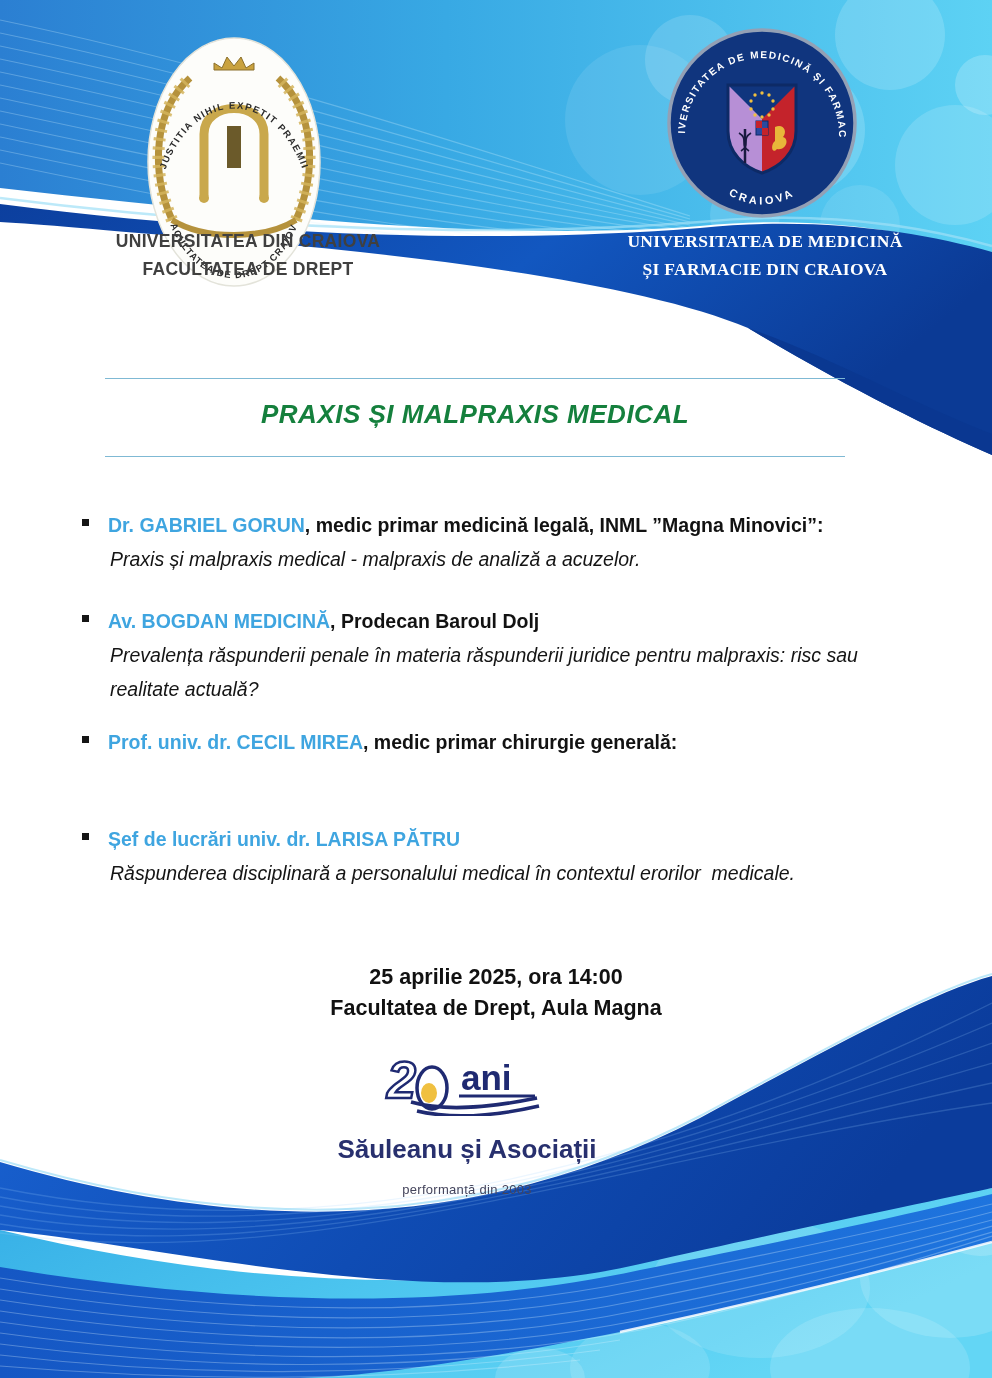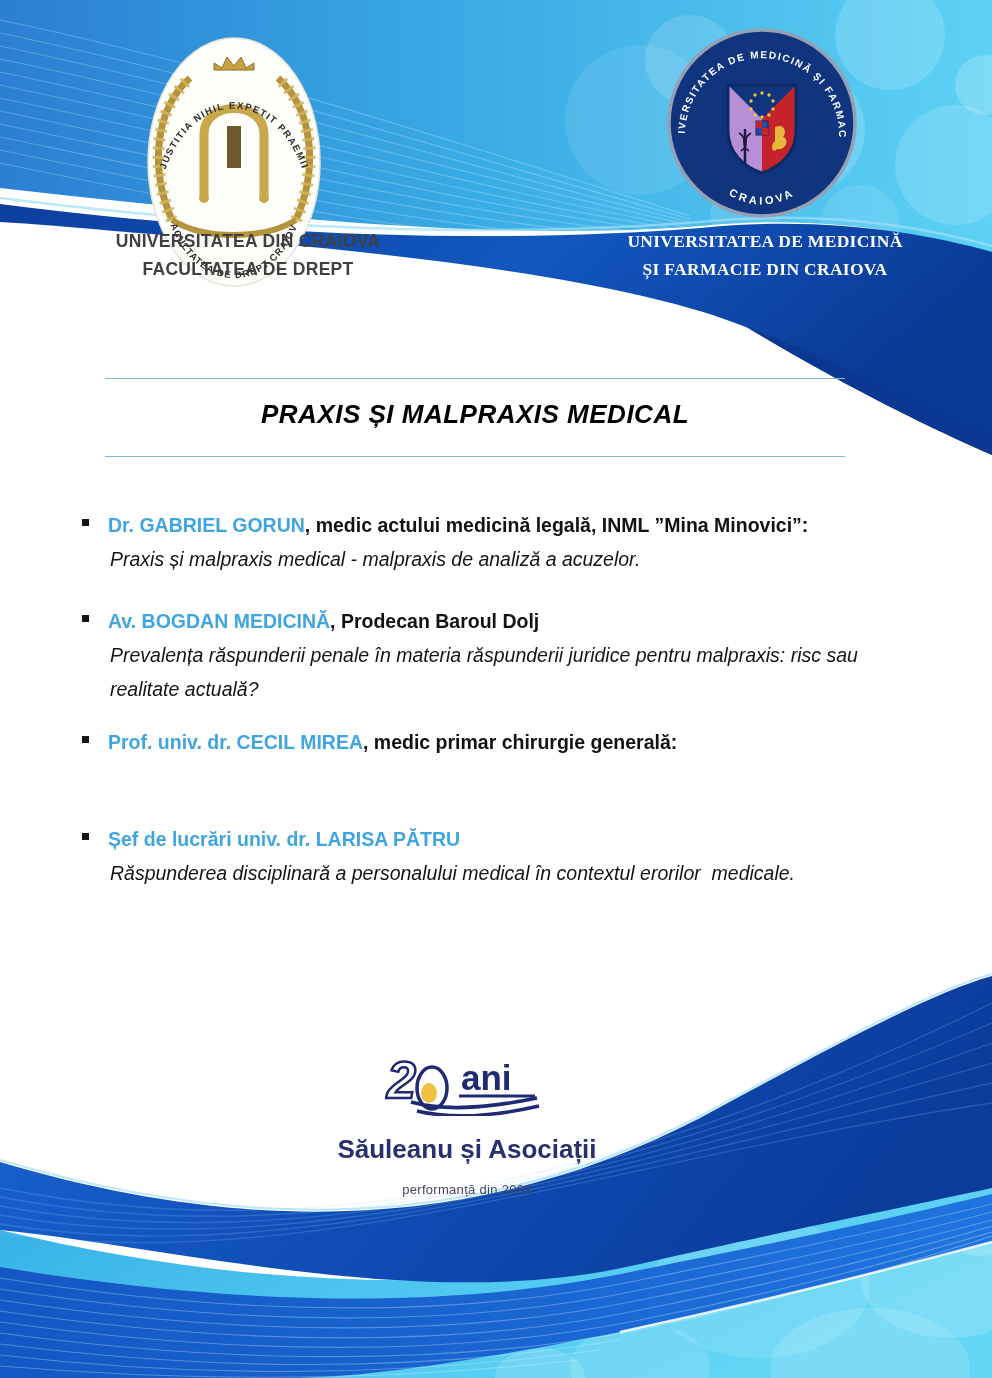--- a/index.html
+++ b/index.html
@@ -13,21 +13,21 @@
 
   
   .uni-name{position:absolute;text-align:center;font-weight:700;line-height:28px;
     font-size:17.5px;letter-spacing:.3px;}
   .uni-left{left:78px;top:227px;width:340px;color:#404040;}
   .uni-right{left:595px;top:227px;width:340px;color:#ffffff;font-family:Liberation Serif, serif;}
 
   
   .title-rule{position:absolute;height:1px;background:#7fb9d4;left:105px;width:740px;}
   .title{position:absolute;left:105px;top:399px;width:740px;text-align:center;
-    font-size:26px;font-weight:700;font-style:italic;color:#000000;letter-spacing:.5px;}
+    font-size:26px;font-weight:700;font-style:italic;color:#15803d;letter-spacing:.5px;}
 
   
   .speaker{position:absolute;left:82px;width:860px;color:#141414;}
   .speaker-head{font-size:19.5px;line-height:34px;font-weight:700;}
   .bullet{display:inline-block;width:7px;height:7px;background:#151515;
     margin-right:19px;transform:translateY(-6px);}
   .sp-name{color:#3FA5E0;}
   .sp-aff{color:#121212;}
   .sp-topic{margin-left:28px;font-size:19.5px;line-height:34px;font-style:italic;
     color:#141414;white-space:pre-wrap;}
@@ -221,21 +221,21 @@
     <div>UNIVERSITATEA DE MEDICINĂ</div>
     <div>ȘI FARMACIE DIN CRAIOVA</div>
   </div>
 
   <div class="title-rule" style="top:378px"></div>
   <div class="title">PRAXIS ȘI MALPRAXIS MEDICAL</div>
   <div class="title-rule" style="top:456px"></div>
 
   <div class="speaker" style="top:508px">
     <div class="speaker-head">
-      <span class="bullet"></span><span class="sp-name">Dr. GABRIEL GORUN</span><span class="sp-aff">, medic actului medicină legală, INML ”Mina Minovici”:</span>
+      <span class="bullet"></span><span class="sp-name">Dr. GABRIEL GORUN</span><span class="sp-aff">, medic primar medicină legală, INML ”Magna Minovici”:</span>
     </div>
     <div class="sp-topic">Praxis și malpraxis medical - malpraxis de analiză a acuzelor.</div>
   </div>
 
   <div class="speaker" style="top:604px">
     <div class="speaker-head">
       <span class="bullet"></span><span class="sp-name">Av. BOGDAN MEDICINĂ</span><span class="sp-aff">, Prodecan Baroul Dolj</span>
     </div>
     <div class="sp-topic" style="max-width:770px">Prevalența răspunderii penale în materia răspunderii juridice pentru malpraxis: risc sau realitate actuală?</div>
   </div>
@@ -246,20 +246,24 @@
     </div>
   </div>
 
   <div class="speaker" style="top:822px">
     <div class="speaker-head">
       <span class="bullet"></span><span class="sp-name">Șef de lucrări univ. dr. LARISA PĂTRU</span><span class="sp-aff"></span>
     </div>
     <div class="sp-topic">Răspunderea disciplinară a personalului medical în contextul erorilor  medicale.</div>
   </div>
 
+  <div class="event">
+    <div>25 aprilie 2025, ora 14:00</div>
+    <div>Facultatea de Drept, Aula Magna</div>
+  </div>
 
   <div class="sponsor">
     <svg class="sponsor-logo" width="180" height="70" viewBox="0 0 180 70">
       <text x="10" y="52" font-size="52" font-weight="700" font-style="italic" fill="#ffffff" stroke="#1f2a72" stroke-width="2.5">2</text>
       <ellipse cx="52" cy="47" rx="8" ry="10" fill="#f0c040"></ellipse>
       <ellipse cx="55" cy="42" rx="15" ry="21" fill="none" stroke="#1f2a72" stroke-width="3.5"></ellipse>
       <text x="84" y="44" font-size="35" font-weight="700" fill="#1f2a72">ani</text>
       <path d="M82,50 H158" stroke="#1f2a72" stroke-width="3" fill="none"></path>
       <path d="M34,56 C66,65 106,63 160,52" stroke="#1f2a72" stroke-width="3.5" fill="none"></path>
       <path d="M40,65 C74,73 114,71 162,60" stroke="#1f2a72" stroke-width="3.5" fill="none"></path>

